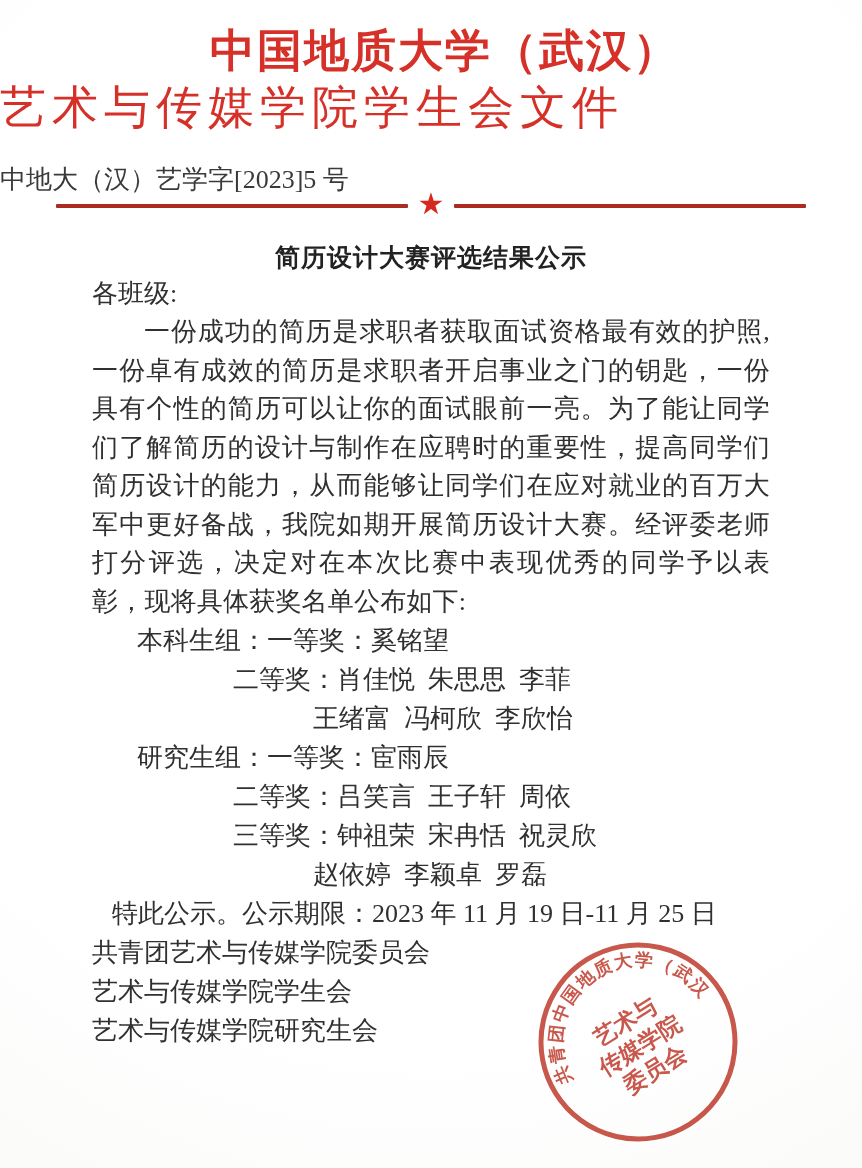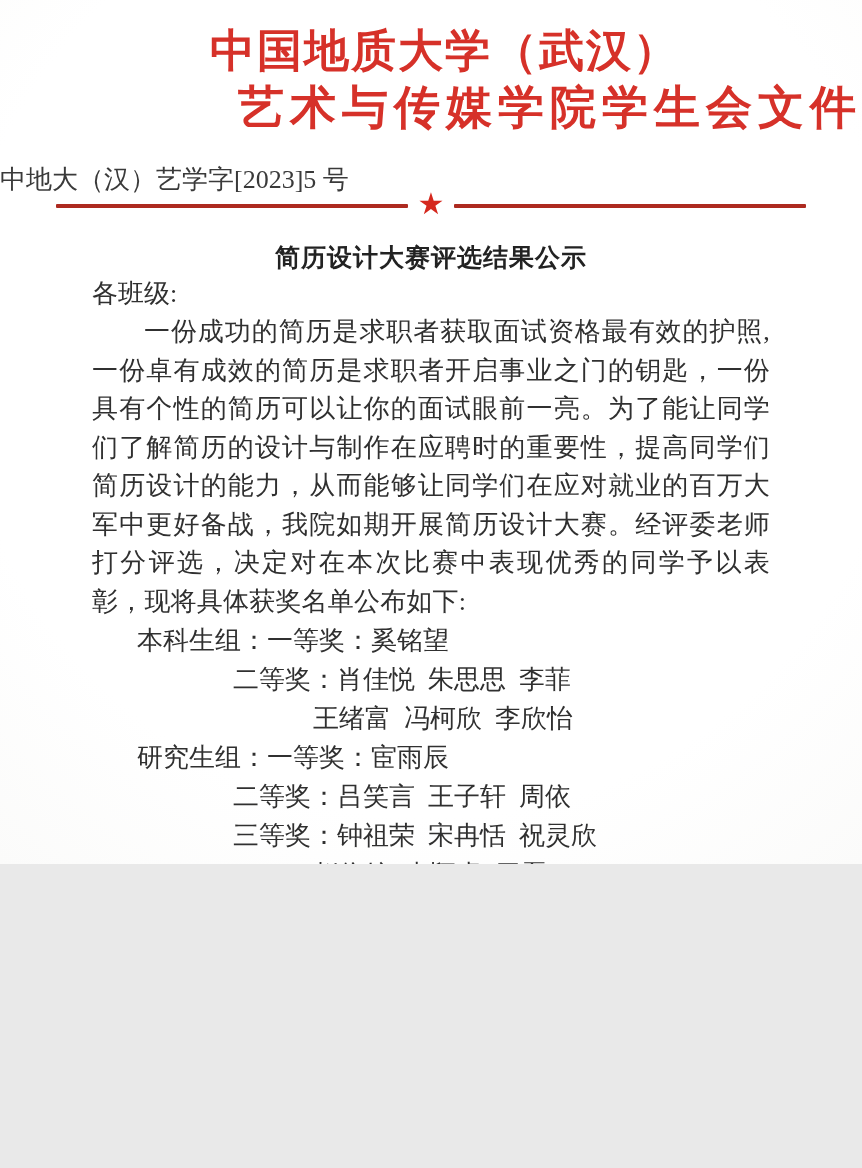--- a/index.html
+++ b/index.html
@@ -1,34 +1,34 @@
 <!DOCTYPE html>
 <html><head>
 <meta charset="utf-8">
 <style>
   html,body { margin:0; padding:0; background:#e9e9e9; }
   .page {
     position:relative;
-    width:862px; height:864px;
+    width:862px; height:1168px;
     margin:0 auto;
     background:radial-gradient(circle at 50% 40%, #ffffff 70%, #fbfbfa 100%);
     color:#303030;
     font-family:"Liberation Serif","DejaVu Serif",serif;
     overflow:hidden;
   }
   
   .hdr1 {
     padding-top:24px; text-align:center;
     color:#d63129; font-size:45px; line-height:54px;
     letter-spacing:2px; font-weight:600; transform:translateX(14px);
   }
   .hdr2 {
-    margin-top:4px; text-align:right;
+    margin-top:4px; text-align:left;
     color:#d63129; font-size:46px; line-height:52px;
-    letter-spacing:6px; font-weight:700;
+    letter-spacing:6px; font-weight:400;
   }
   .doc-no {
     margin-top:28px; text-align:left;
     font-size:26px; line-height:36px; color:#3a3a3a;
     white-space:pre;
   }
   .rule { margin:0 56px; height:16px; display:flex; align-items:center; }
   .rule .seg { flex:1; height:4px; background:#ad2a20; border-radius:1px; }
   .rule .star {
     color:#d5281e; font-size:30px; line-height:1;

